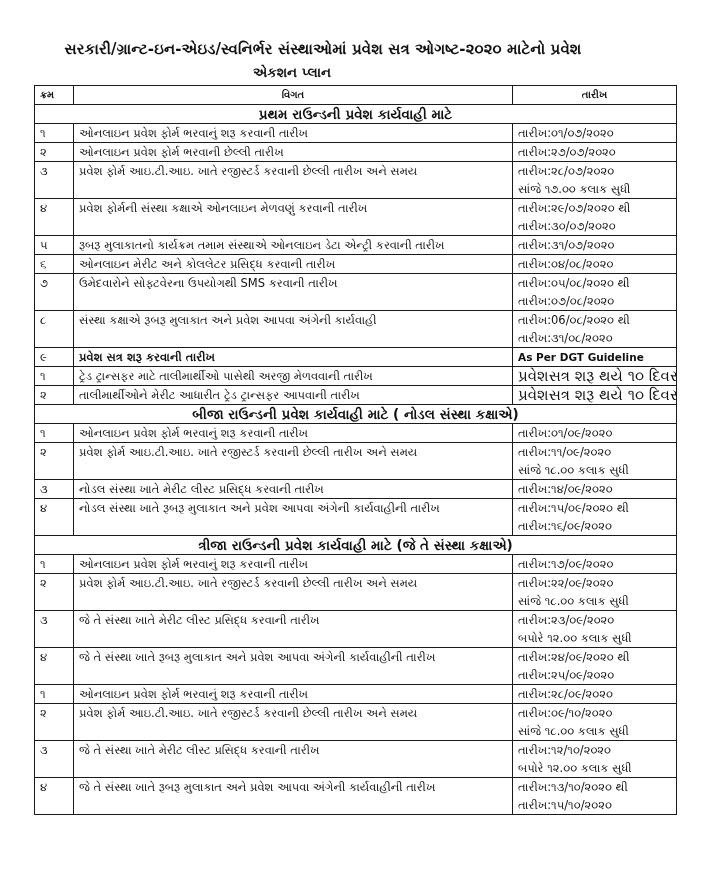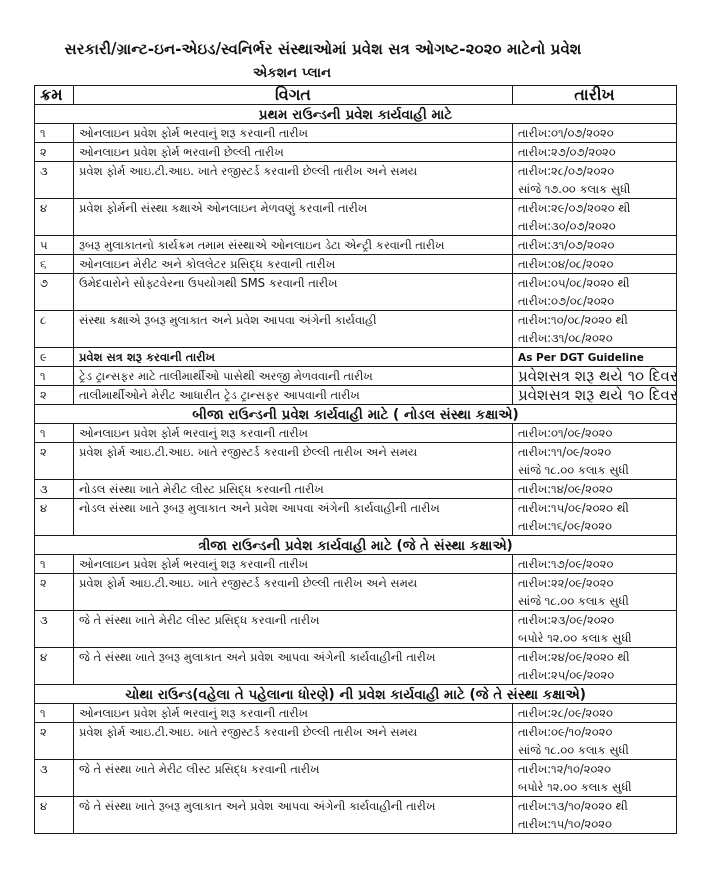--- a/index.html
+++ b/index.html
@@ -47,21 +47,21 @@
       border: 1px solid #1a1a1a;
       padding: 0 5px;
       vertical-align: top;
       line-height: 18px;
     }
     col.c-sr { width: 39px; }
     col.c-detail { width: 439px; }
     col.c-date { width: 164px; }
     th.h {
       font-weight: bold;
-      font-size: 16px;
+      font-size: 10px;
       text-align: center;
       height: 18px;
     }
     th.h-sr { text-align: left; }
     td.sec {
       text-align: center;
       font-weight: bold;
       font-size: 13.5px;
       line-height: 20px;
     }
@@ -146,21 +146,21 @@
         <td class="detail">ઉમેદવારોને સોફ્ટવેરના ઉપયોગથી SMS કરવાની તારીખ</td>
         <td class="date">
           <span class="line">તારીખ:૦૫/૦૮/૨૦૨૦ થી</span>
           <span class="line">તારીખ:૦૭/૦૮/૨૦૨૦</span>
         </td>
       </tr>
       <tr class="two">
         <td class="sr">૮</td>
         <td class="detail">સંસ્થા કક્ષાએ રૂબરૂ મુલાકાત અને પ્રવેશ આપવા અંગેની કાર્યવાહી</td>
         <td class="date">
-          <span class="line">તારીખ:૧૦/૦૮/૨૦૨૦ થી</span>
+          <span class="line">તારીખ:06/૦૮/૨૦૨૦ થી</span>
           <span class="line">તારીખ:૩૧/૦૮/૨૦૨૦</span>
         </td>
       </tr>
       <tr>
         <td class="sr">૯</td>
         <td class="detail bold">પ્રવેશ સત્ર શરૂ કરવાની તારીખ</td>
         <td class="date guideline">
           <span class="line">As Per DGT Guideline</span>
         </td>
       </tr>
@@ -239,23 +239,20 @@
       </tr>
       <tr class="two">
         <td class="sr">૪</td>
         <td class="detail">જે તે સંસ્થા ખાતે રૂબરૂ મુલાકાત અને પ્રવેશ આપવા અંગેની કાર્યવાહીની તારીખ</td>
         <td class="date">
           <span class="line">તારીખ:૨૪/૦૯/૨૦૨૦ થી</span>
           <span class="line">તારીખ:૨૫/૦૯/૨૦૨૦</span>
         </td>
       </tr>
       <tr>
-        <td colspan="3" class="sec">ચોથા રાઉન્ડ(વહેલા તે પહેલાના ધોરણે)  ની પ્રવેશ કાર્યવાહી માટે (જે તે સંસ્થા કક્ષાએ)</td>
-      </tr>
-      <tr>
         <td class="sr">૧</td>
         <td class="detail">ઓનલાઇન પ્રવેશ ફોર્મ ભરવાનું શરૂ કરવાની તારીખ</td>
         <td class="date">
           <span class="line">તારીખ:૨૮/૦૯/૨૦૨૦</span>
         </td>
       </tr>
       <tr class="two">
         <td class="sr">૨</td>
         <td class="detail">પ્રવેશ ફોર્મ આઇ.ટી.આઇ. ખાતે રજીસ્ટર્ડ કરવાની છેલ્લી તારીખ અને સમય</td>
         <td class="date">

